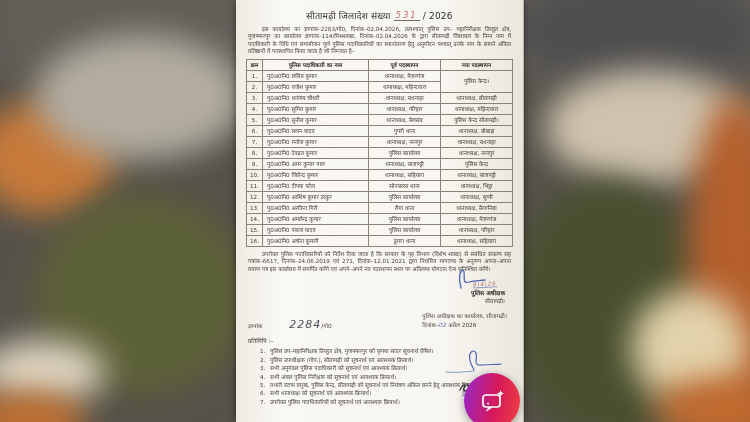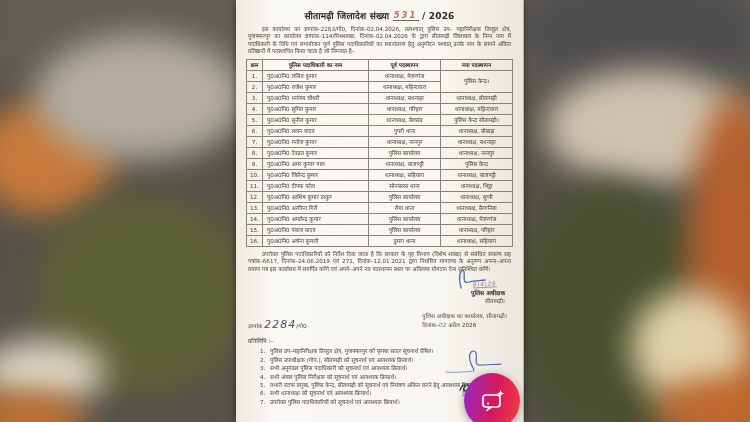--- a/index.html
+++ b/index.html
@@ -21,21 +21,21 @@
   .b-or-r     { left:688px; top:95px;  width:95px;  height:340px; background:#b5602c; }
   .b-cr-rb    { left:632px; top:290px; width:115px; height:115px; background:#e3d3ab; }
   .b-or-rb    { left:655px; top:378px; width:125px; height:65px;  background:#c06a2e; }
 
   
   .page { position:absolute; left:236px; top:0; width:288px; height:422px;
           background:linear-gradient(90deg,#eeebe3,#faf8f3 14%,#f8f6f0 72%,#e9e6dd);
           box-shadow:0 0 7px rgba(0,0,0,.5); border-right:1px solid #b9b4a9;
           color:#3d3833; }
 
-  .doc-title { text-align:center; padding-top:9px; font-size:9px; font-weight:bold; color:#2d2a26; letter-spacing:.2px; }
+  .doc-title { text-align:center; padding-top:9px; font-size:9px; font-weight:normal; color:#2d2a26; letter-spacing:.2px; }
   .hand-num { display:inline-block; min-width:26px; color:#c06a6a; font-style:italic;
               letter-spacing:2px; border-bottom:1px solid #6e6a63; text-align:center;
               font-size:8.5px; transform:translateY(-1px); }
 
   .para { margin:4px 12px 0 12px; font-size:5.6px; line-height:1.34; text-align:justify;
           text-indent:14px; color:#47423c; }
 
   table.transfer { margin:3px auto 0 auto; width:266px; border-collapse:collapse;
                    table-layout:fixed; font-size:5.6px; color:#3c3833; }
   table.transfer th, table.transfer td { border:0.6px solid #8a8478; padding:1px 2px; text-align:center; overflow:hidden; white-space:nowrap; }
@@ -44,21 +44,21 @@
 
   .sig-block { position:relative; margin:1px 18px 0 0; text-align:right; height:34px; }
   .sig-swirl { position:absolute; right:18px; top:-8px; }
   .sig-date1 { position:absolute; right:8px; top:7px; font-size:5.5px; color:#a56a6f;
                font-style:italic; letter-spacing:1px; border-bottom:1px solid #8fa0c8; transform:rotate(-3deg); }
   .sig-desig { padding-top:15px; font-size:6px; font-weight:bold; color:#2d2a26; }
   .sig-place { font-size:5.6px; color:#47423c; }
 
   .memo-row { display:flex; justify-content:space-between; margin:4px 16px 0 12px; }
   .memo-left { font-size:5.8px; padding-top:6px; color:#47423c; }
-  .hand-big { font-size:11px; font-style:italic; color:#4e4e5c; letter-spacing:1px; }
+  .hand-big { font-size:11px; font-style:italic; color:#4e4e5c; letter-spacing:1px;margin-left:25px; }
   .memo-right { font-size:5.8px; text-align:left; color:#47423c; line-height:1.5; }
   .hand-blue { color:#5a6ca8; font-style:italic; }
 
   .copy-label { margin:6px 0 0 12px; font-size:5.9px; color:#3c3833; }
   .copies { margin:2px 14px 0 24px; }
   .copy-item { display:flex; font-size:5.6px; line-height:1.5; color:#44403a; }
   .copy-item .num { width:10px; flex:0 0 auto; }
   .copy-item .txt { flex:1; }
 
   .sig2 { position:absolute; left:444px; top:348px; width:70px; }

